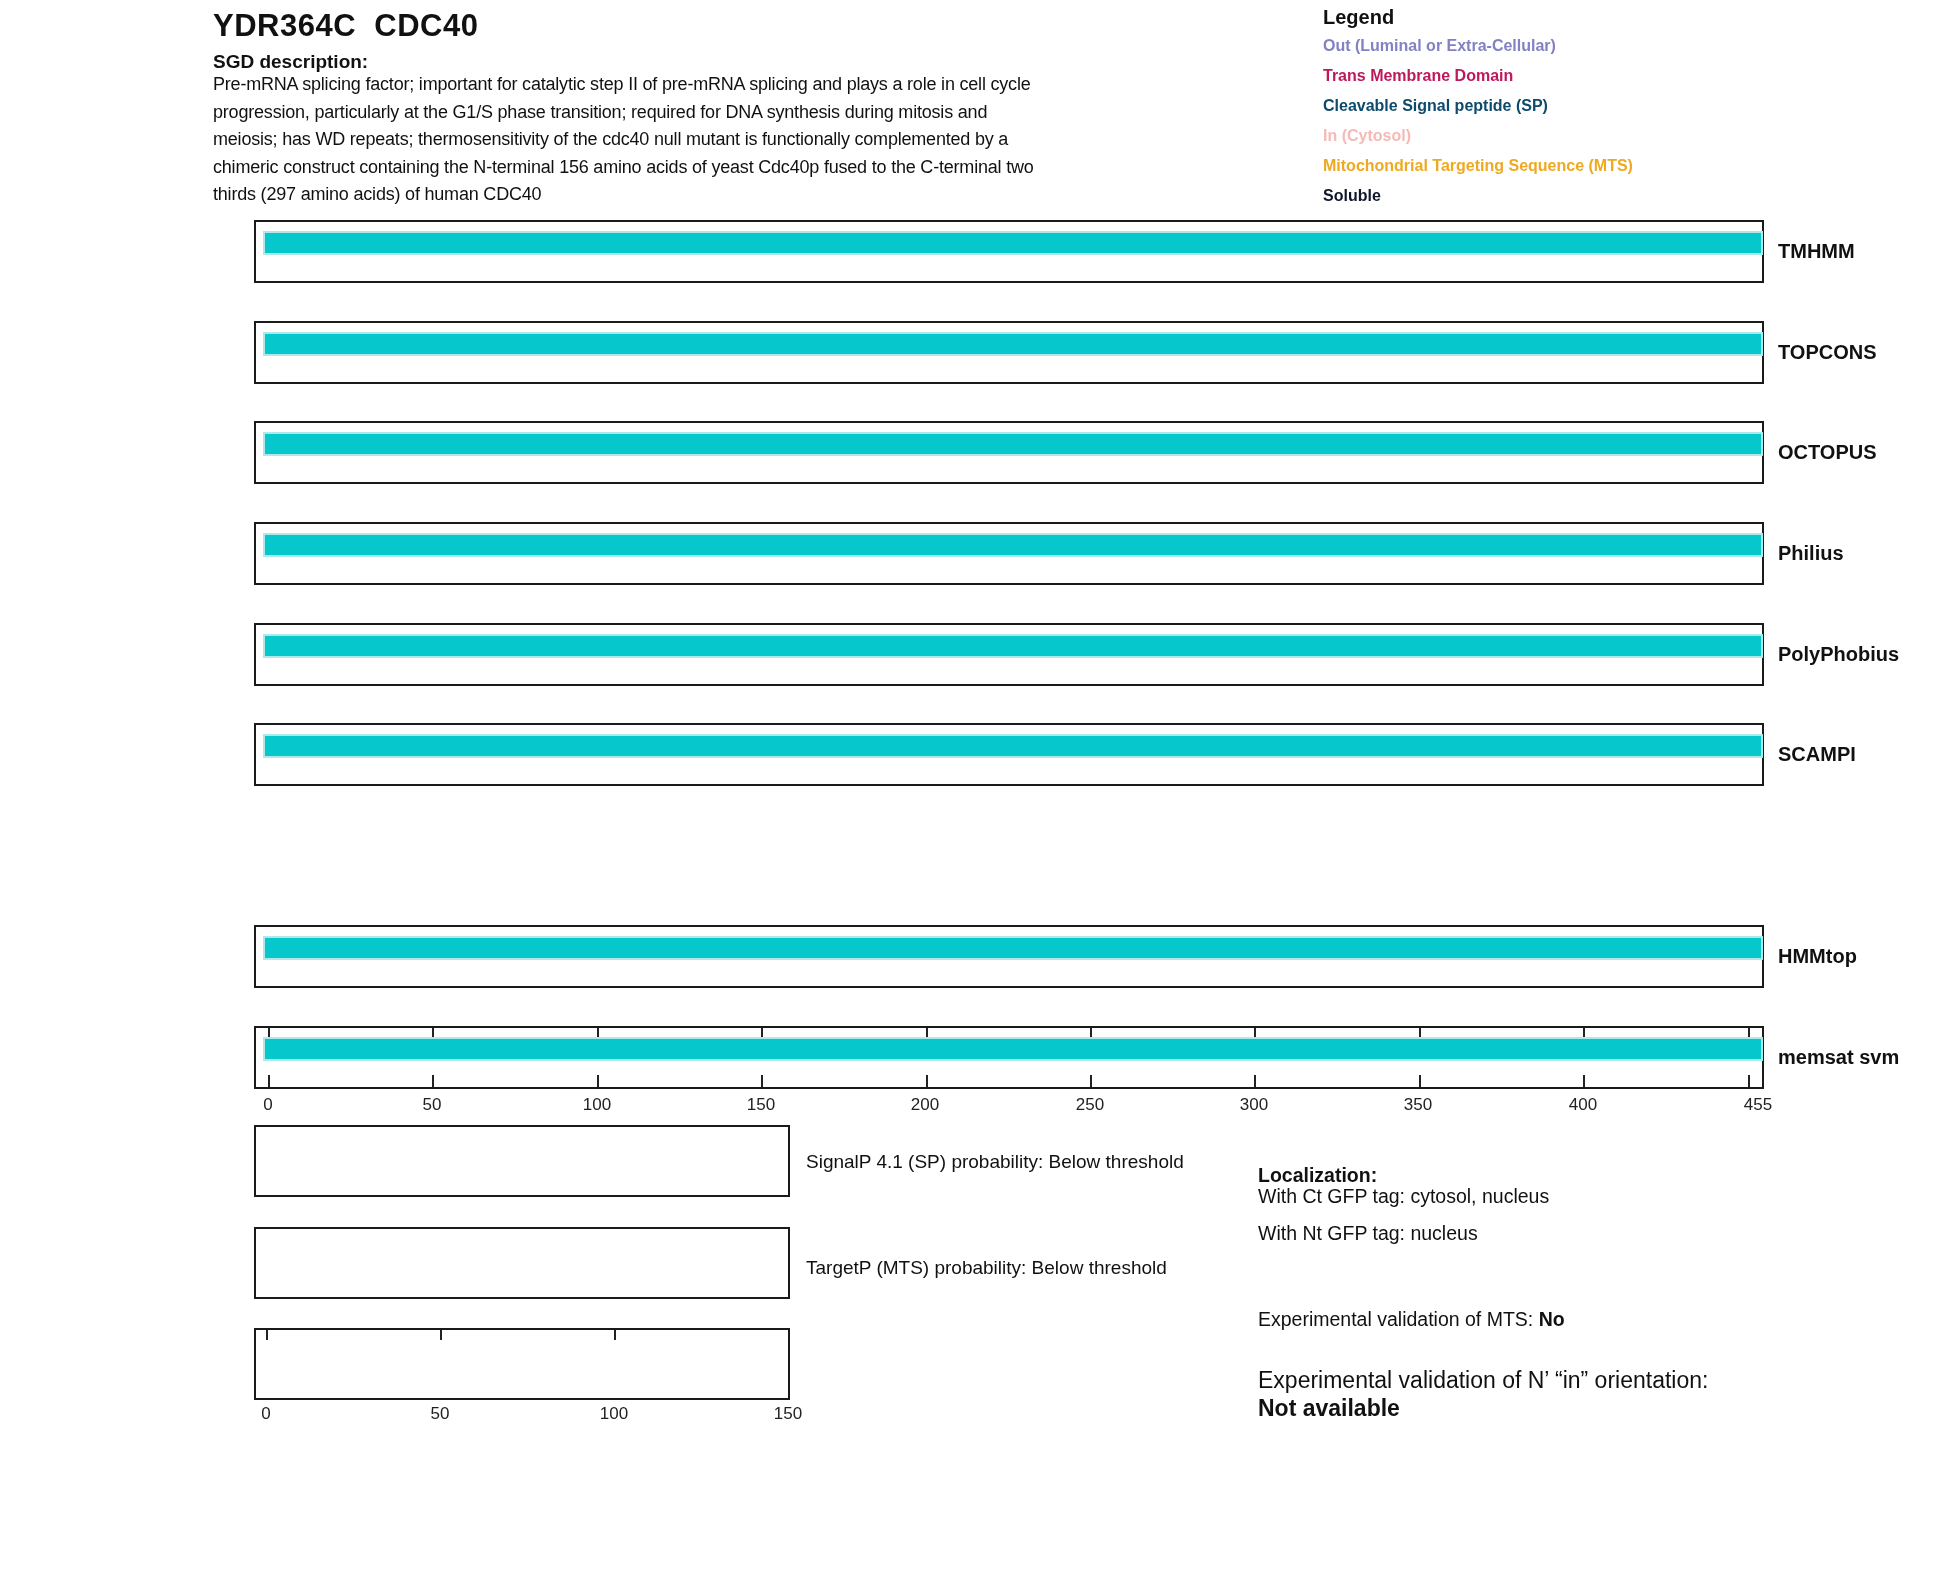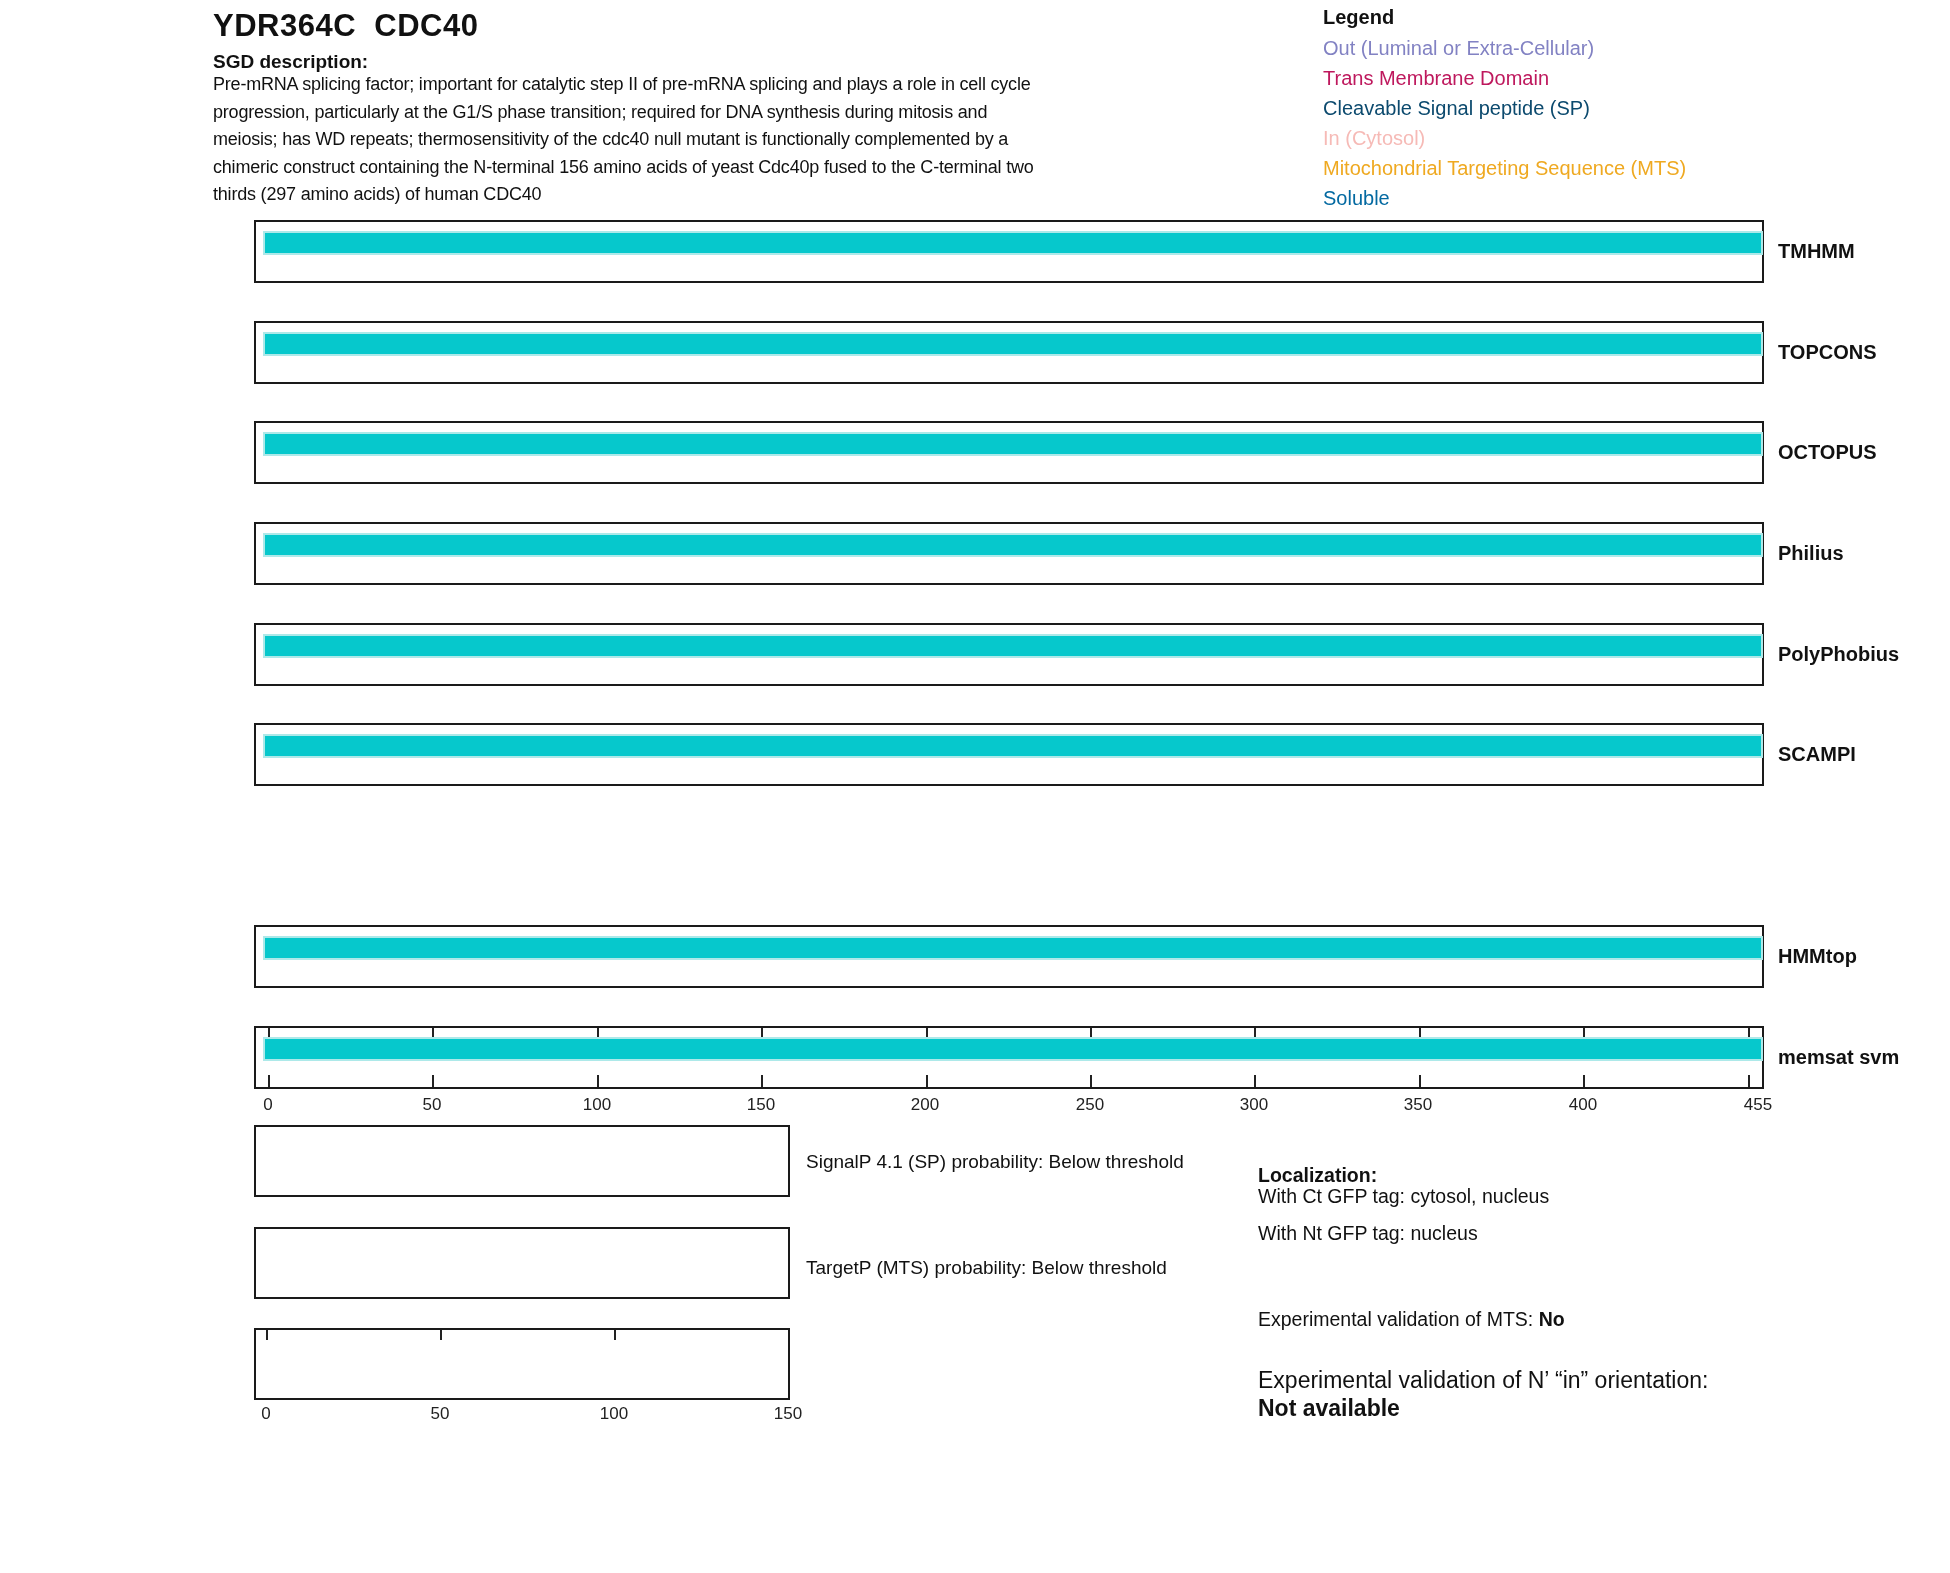--- a/index.html
+++ b/index.html
@@ -10,21 +10,21 @@
   }
   .abs { position:absolute; }
 
   
   .title { left:213px; top:8px; font-size:31px; font-weight:bold; white-space:pre; letter-spacing:0.5px; }
   .sgd-label { left:213px; top:51px; font-size:19px; font-weight:bold; }
   .description { left:213px; top:71px; width:822px; font-size:18px; line-height:27.5px; letter-spacing:-0.2px; }
 
   
   .legend-title { left:1323px; top:6px; font-size:20px; font-weight:bold; }
-  .legend-item { left:1323px; font-size:20px; font-weight:normal; white-space:nowrap; }
+  .legend-item { left:1323px; font-size:16px; font-weight:bold; white-space:nowrap; }
 
   
   .track { position:absolute; left:0; width:1950px; height:64px; }
   .track-box {
     position:absolute; left:254px; top:0; width:1510px; height:63px;
     border:2px solid #1a1a1a; box-sizing:border-box; background:#ffffff;
   }
   .track-bar {
     position:absolute; left:7px; top:9px; width:1496px; height:20px;
     background:#06c8cc; border:2px solid #ade9e9;
@@ -69,21 +69,21 @@
   <div class="abs title">YDR364C  CDC40</div>
   <div class="abs sgd-label">SGD description:</div>
   <div class="abs description">Pre-mRNA splicing factor; important for catalytic step II of pre-mRNA splicing and plays a role in cell cycle progression, particularly at the G1/S phase transition; required for DNA synthesis during mitosis and meiosis; has WD repeats; thermosensitivity of the cdc40 null mutant is functionally complemented by a chimeric construct containing the N-terminal 156 amino acids of yeast Cdc40p fused to the C-terminal two thirds (297 amino acids) of human CDC40</div>
 
   <div class="abs legend-title">Legend</div>
   <div class="abs legend-item" style="top: 37px; color: rgb(130, 130, 195);">Out (Luminal or Extra-Cellular)</div>
   <div class="abs legend-item" style="top: 67px; color: #be185d;">Trans Membrane Domain</div>
   <div class="abs legend-item" style="top: 97px; color: #0c4a6e;">Cleavable Signal peptide (SP)</div>
   <div class="abs legend-item" style="top: 127px; color: rgb(246, 186, 182);">In (Cytosol)</div>
   <div class="abs legend-item" style="top: 157px; color: rgb(239, 169, 33);">Mitochondrial Targeting Sequence (MTS)</div>
-  <div class="abs legend-item" style="top: 187px; color: #0369a1;">Soluble</div>
+  <div class="abs legend-item" style="top: 187px; color: #0f172a;">Soluble</div>
 
   <div class="track" style="top:321px">
     <div class="track-box">
       <div class="track-bar" style="background-color: rgb(6, 200, 204);"></div>
     </div>
     <div class="track-label">TOPCONS</div>
   </div>
 
   <div class="track" style="top:220px">
     <div class="track-box">

